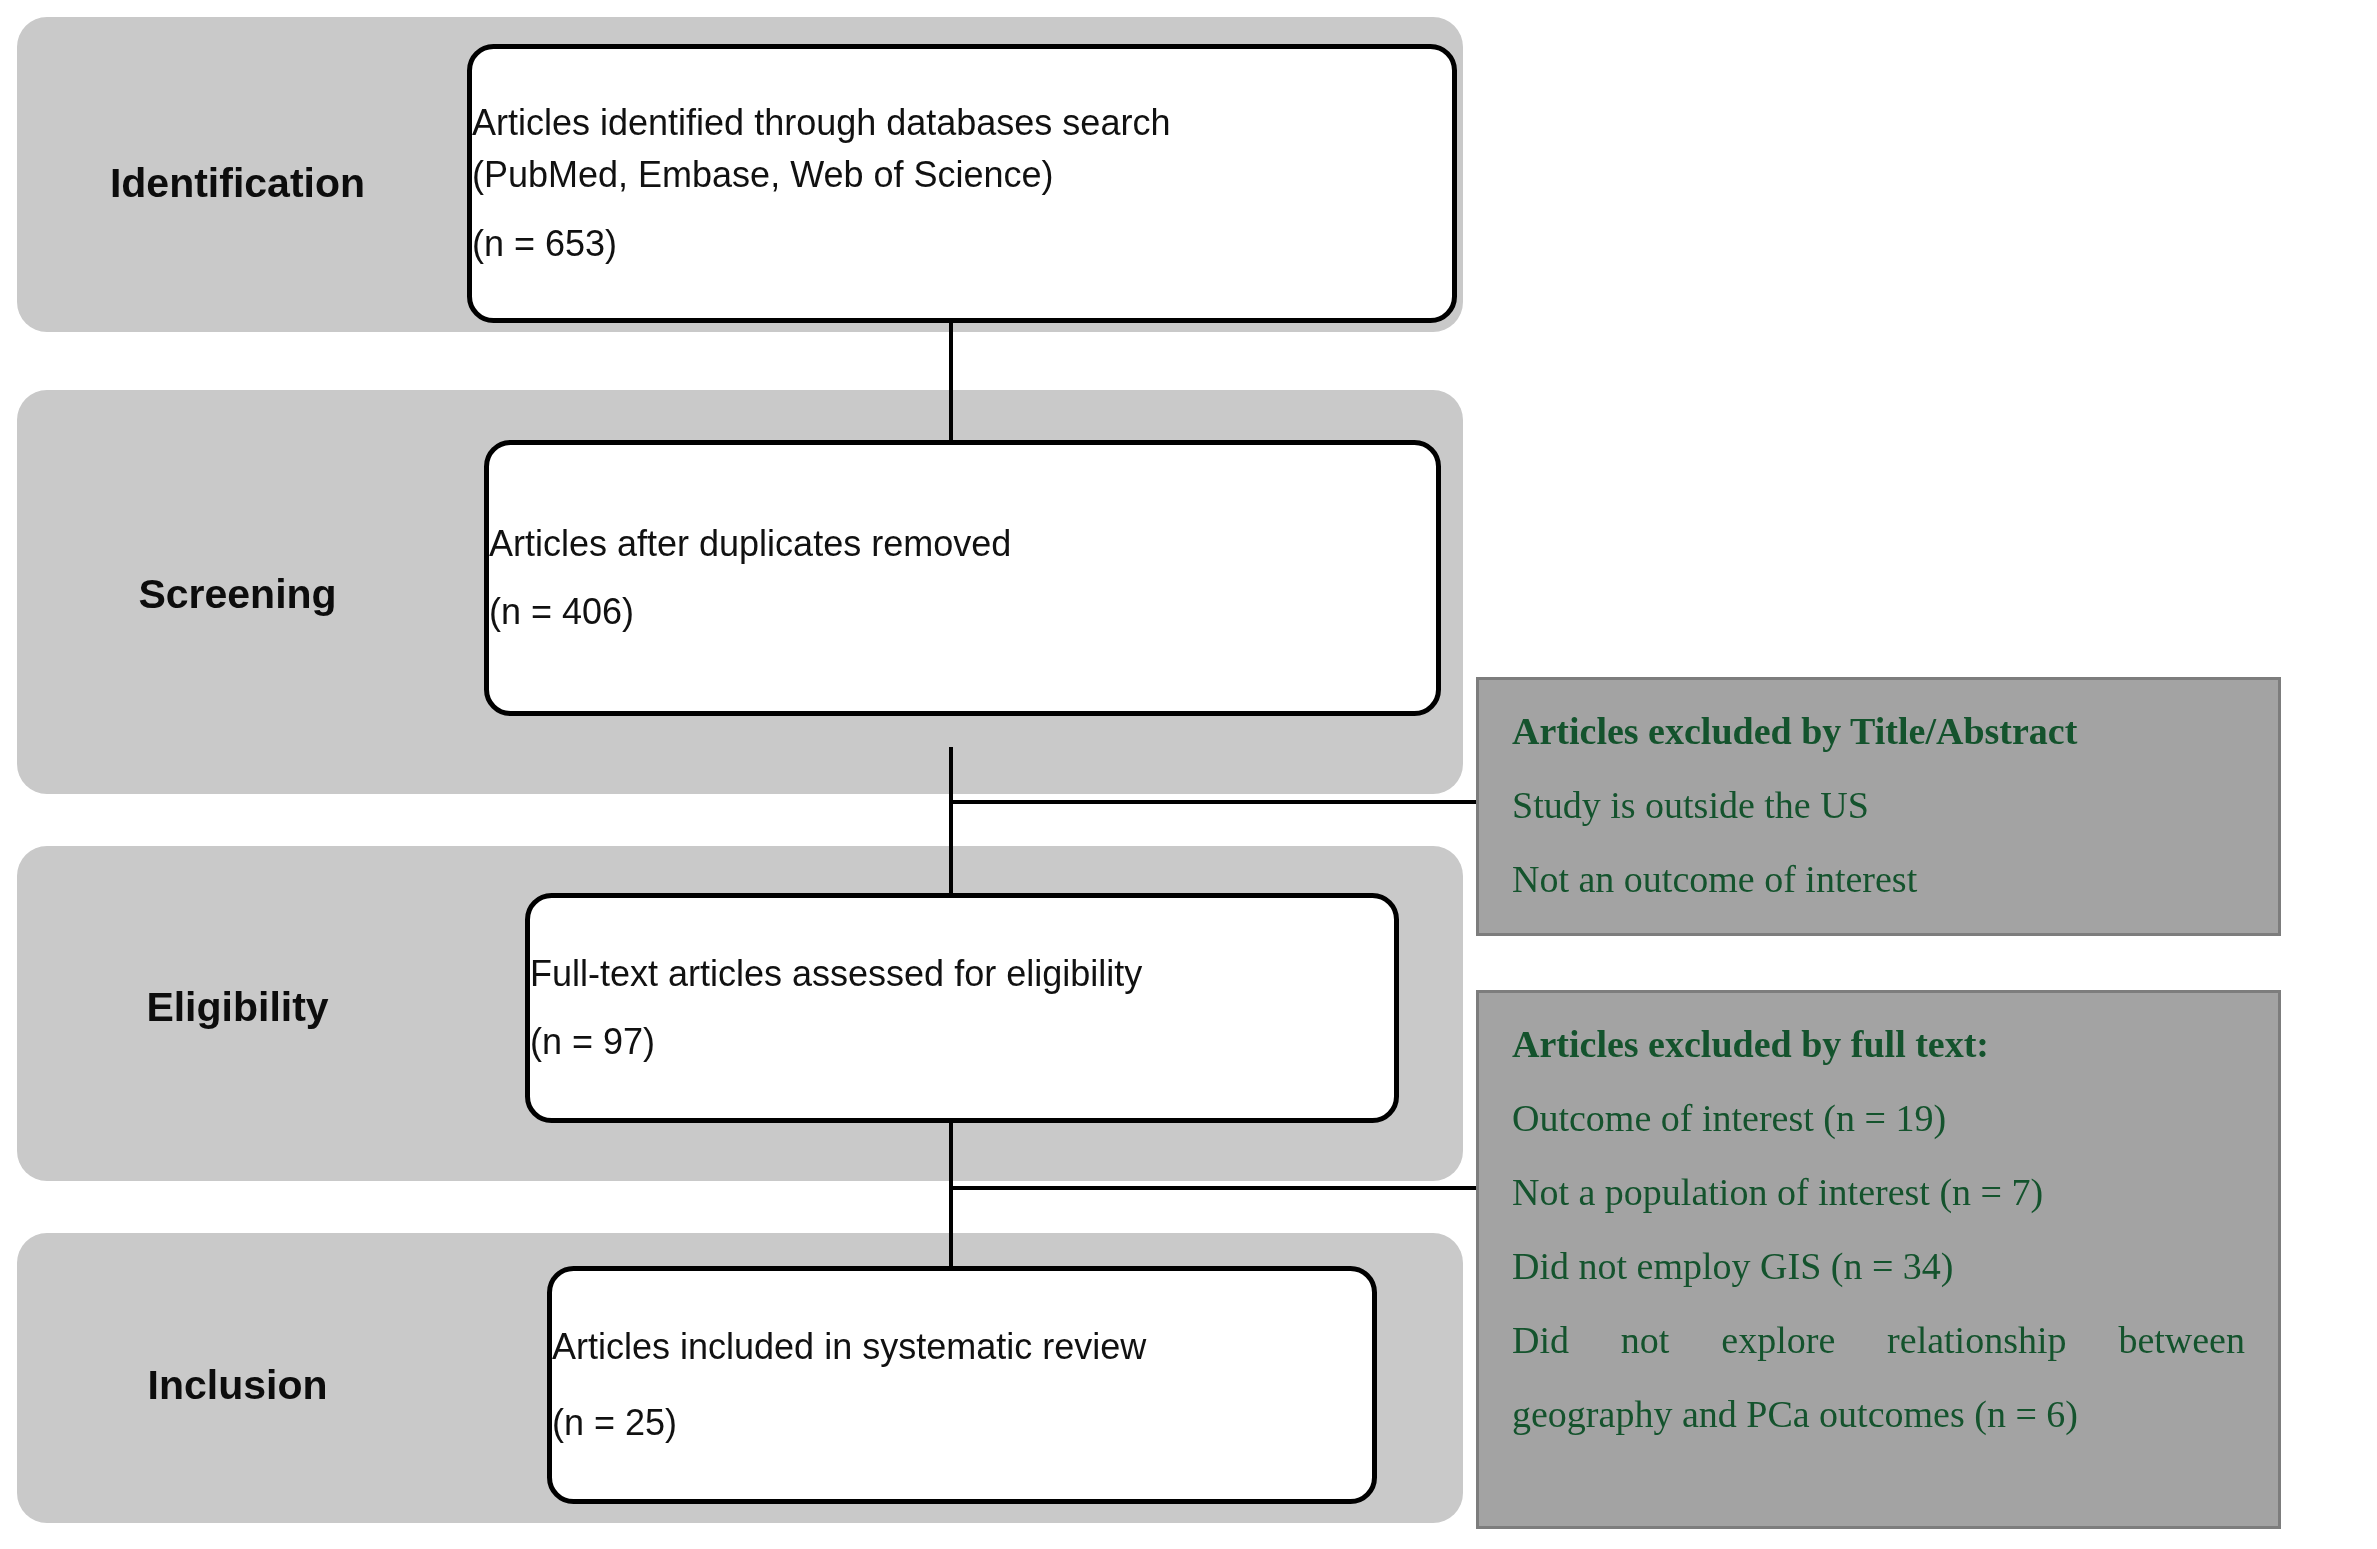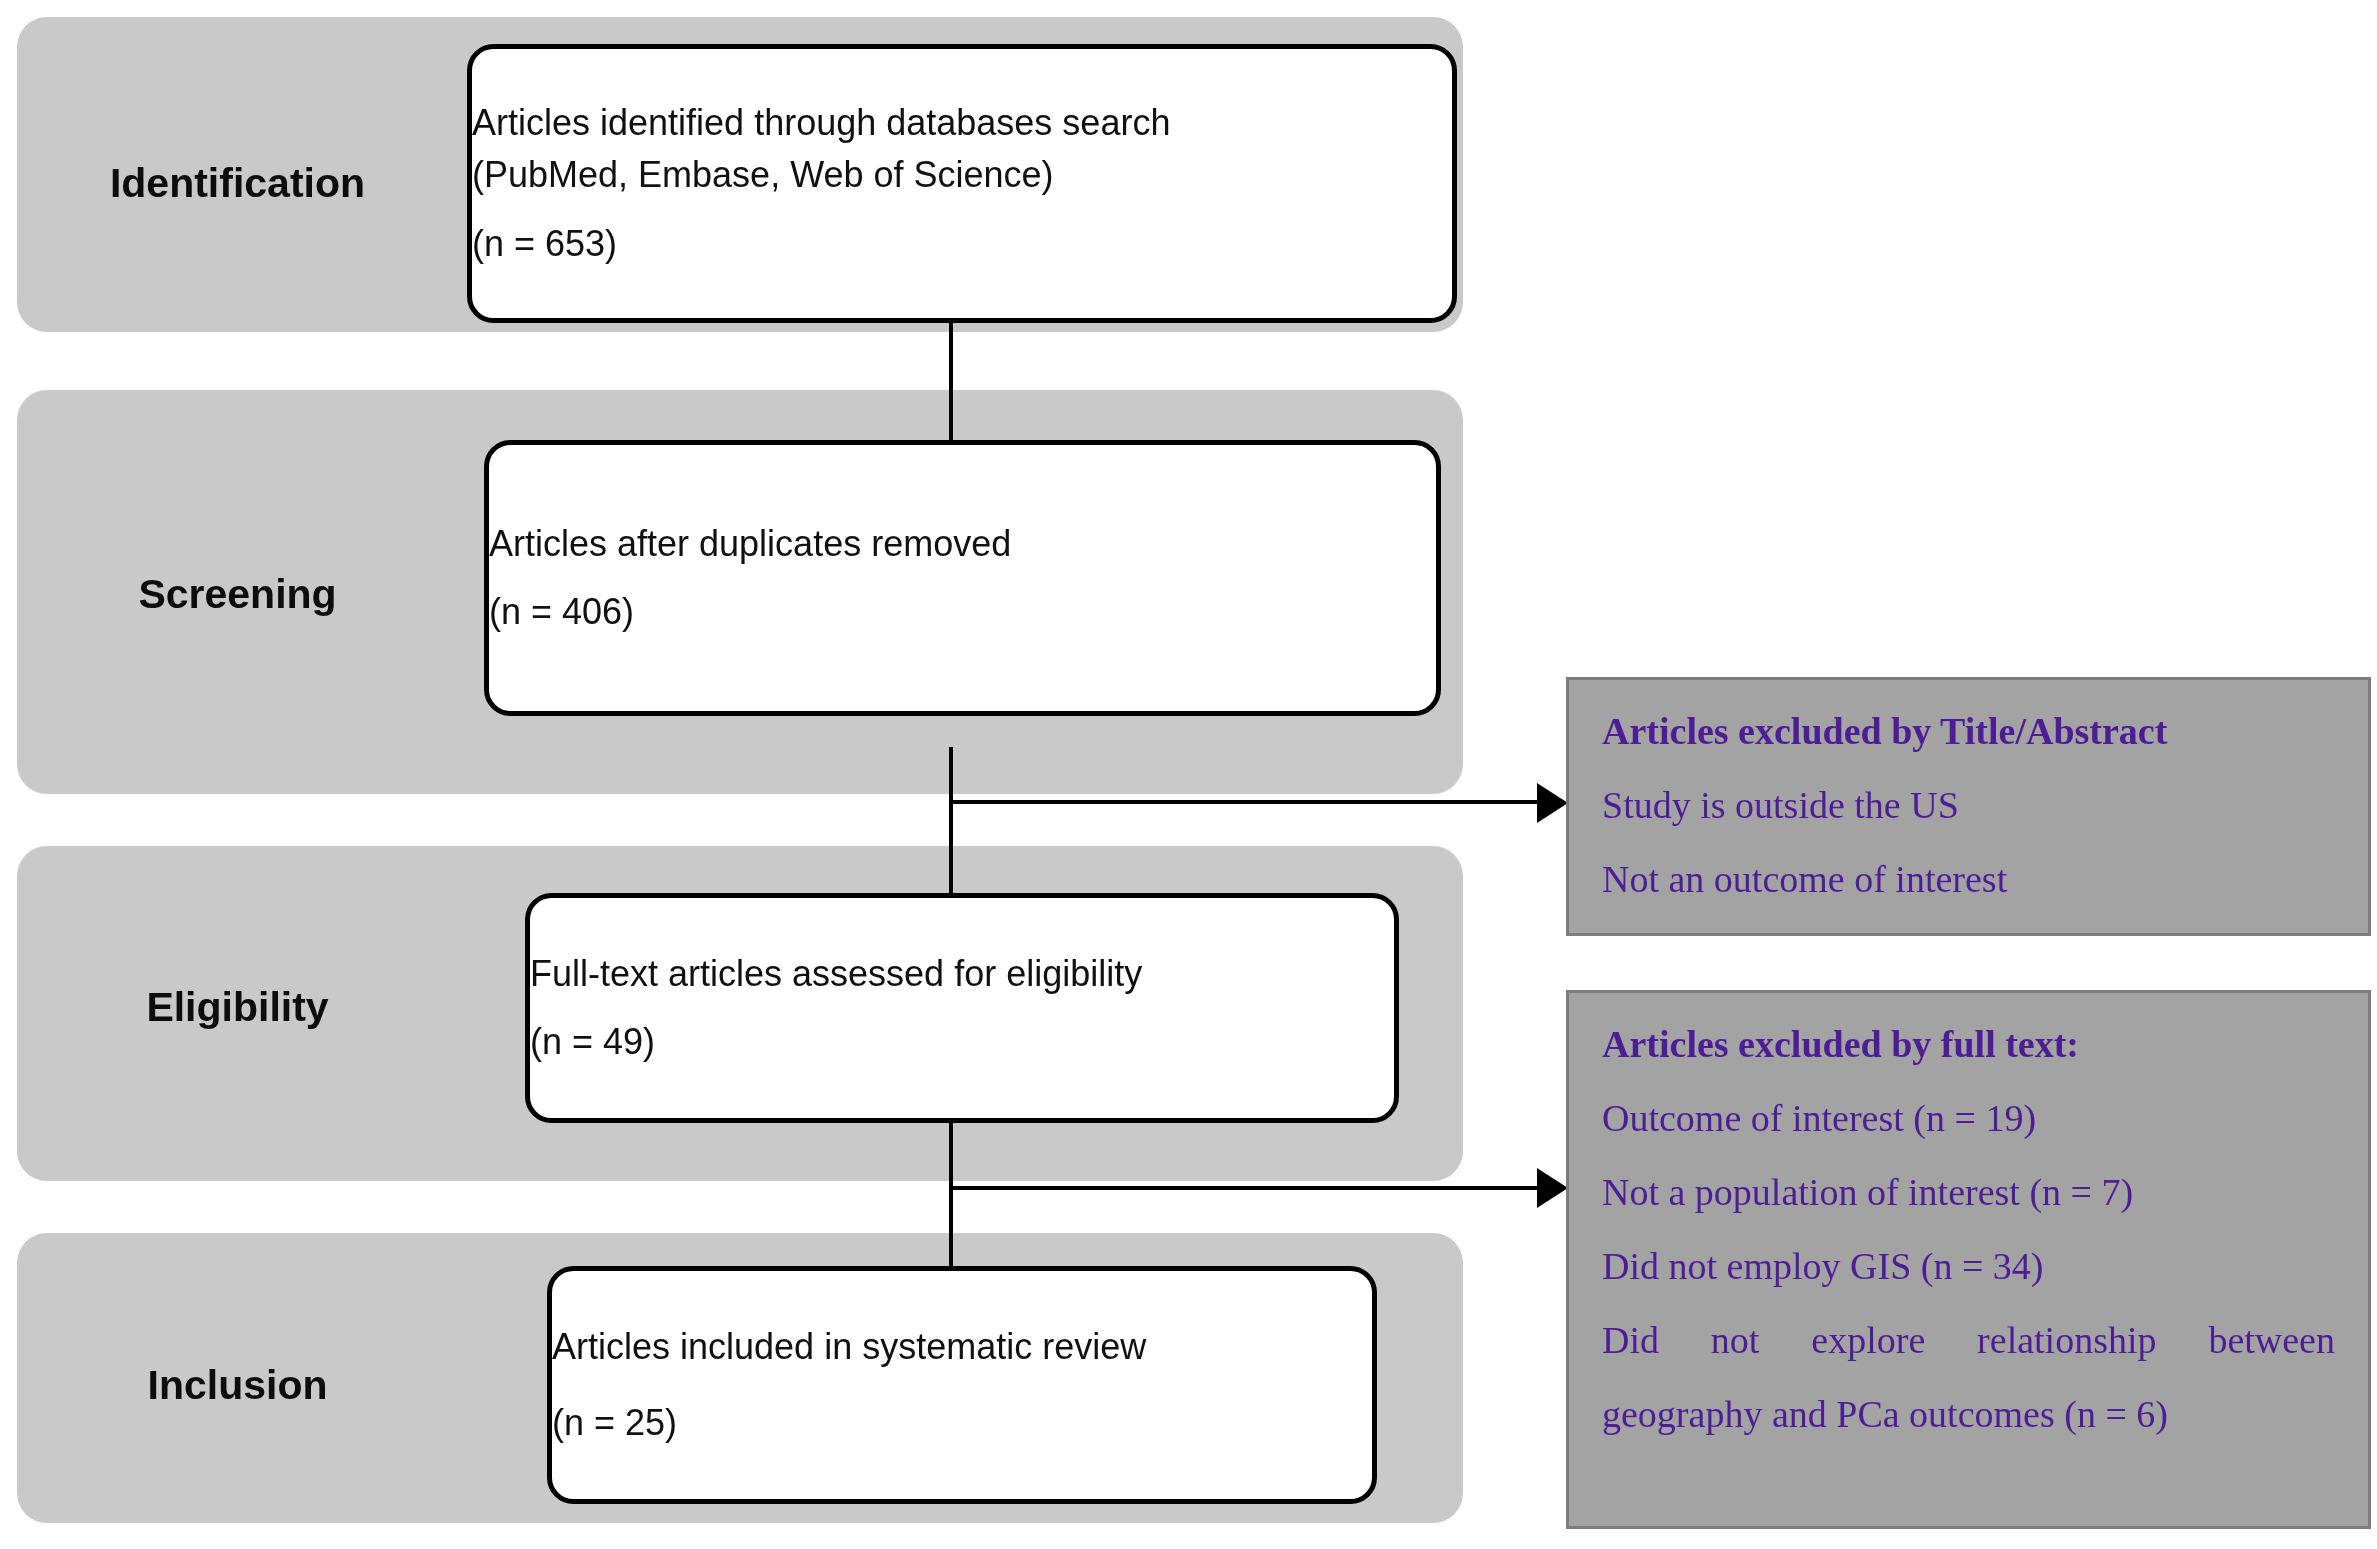--- a/index.html
+++ b/index.html
@@ -91,26 +91,26 @@
     border-left: 31px solid #000000;
     border-top: 20px solid transparent;
     border-bottom: 20px solid transparent;
   }
   .ahead-1 { left: 1537px; top: 783px; }
   .ahead-2 { left: 1537px; top: 1168px; }
 
   
   .exclbox {
     position: absolute;
-    left: 1566px;
+    left: 1476px;
     width: 805px;
     background: #a3a3a3;
     border: 3.3px solid #7d7d7d;
     box-sizing: border-box;
-    color: #4c1d95;
+    color: #14532d;
     font-family: "Liberation Serif", serif;
     font-size: 38px;
     line-height: 1.95;
     padding: 14px 33px;
   }
   .ebox-1 { top: 677px; height: 259px; }
   .ebox-2 { top: 990px; height: 539px; }
   .exclbox p { margin: 0; }
   .excl-title { font-weight: bold; }
   .justified { text-align: justify; }
@@ -145,21 +145,21 @@
     <div class="count">(n = 653)</div>
   </div>
 
   <div class="flowbox fbox-2">
     <div>Articles after duplicates removed</div>
     <div class="count">(n = 406)</div>
   </div>
 
   <div class="flowbox fbox-3">
     <div>Full-text articles assessed for eligibility</div>
-    <div class="count">(n = 49)</div>
+    <div class="count">(n = 97)</div>
   </div>
 
   <div class="flowbox fbox-4">
     <div>Articles included in systematic review</div>
     <div class="count">(n = 25)</div>
   </div>
 
   <div class="exclbox ebox-1">
     <p class="excl-title">Articles excluded by Title/Abstract</p>
     <p>Study is outside the US</p>

